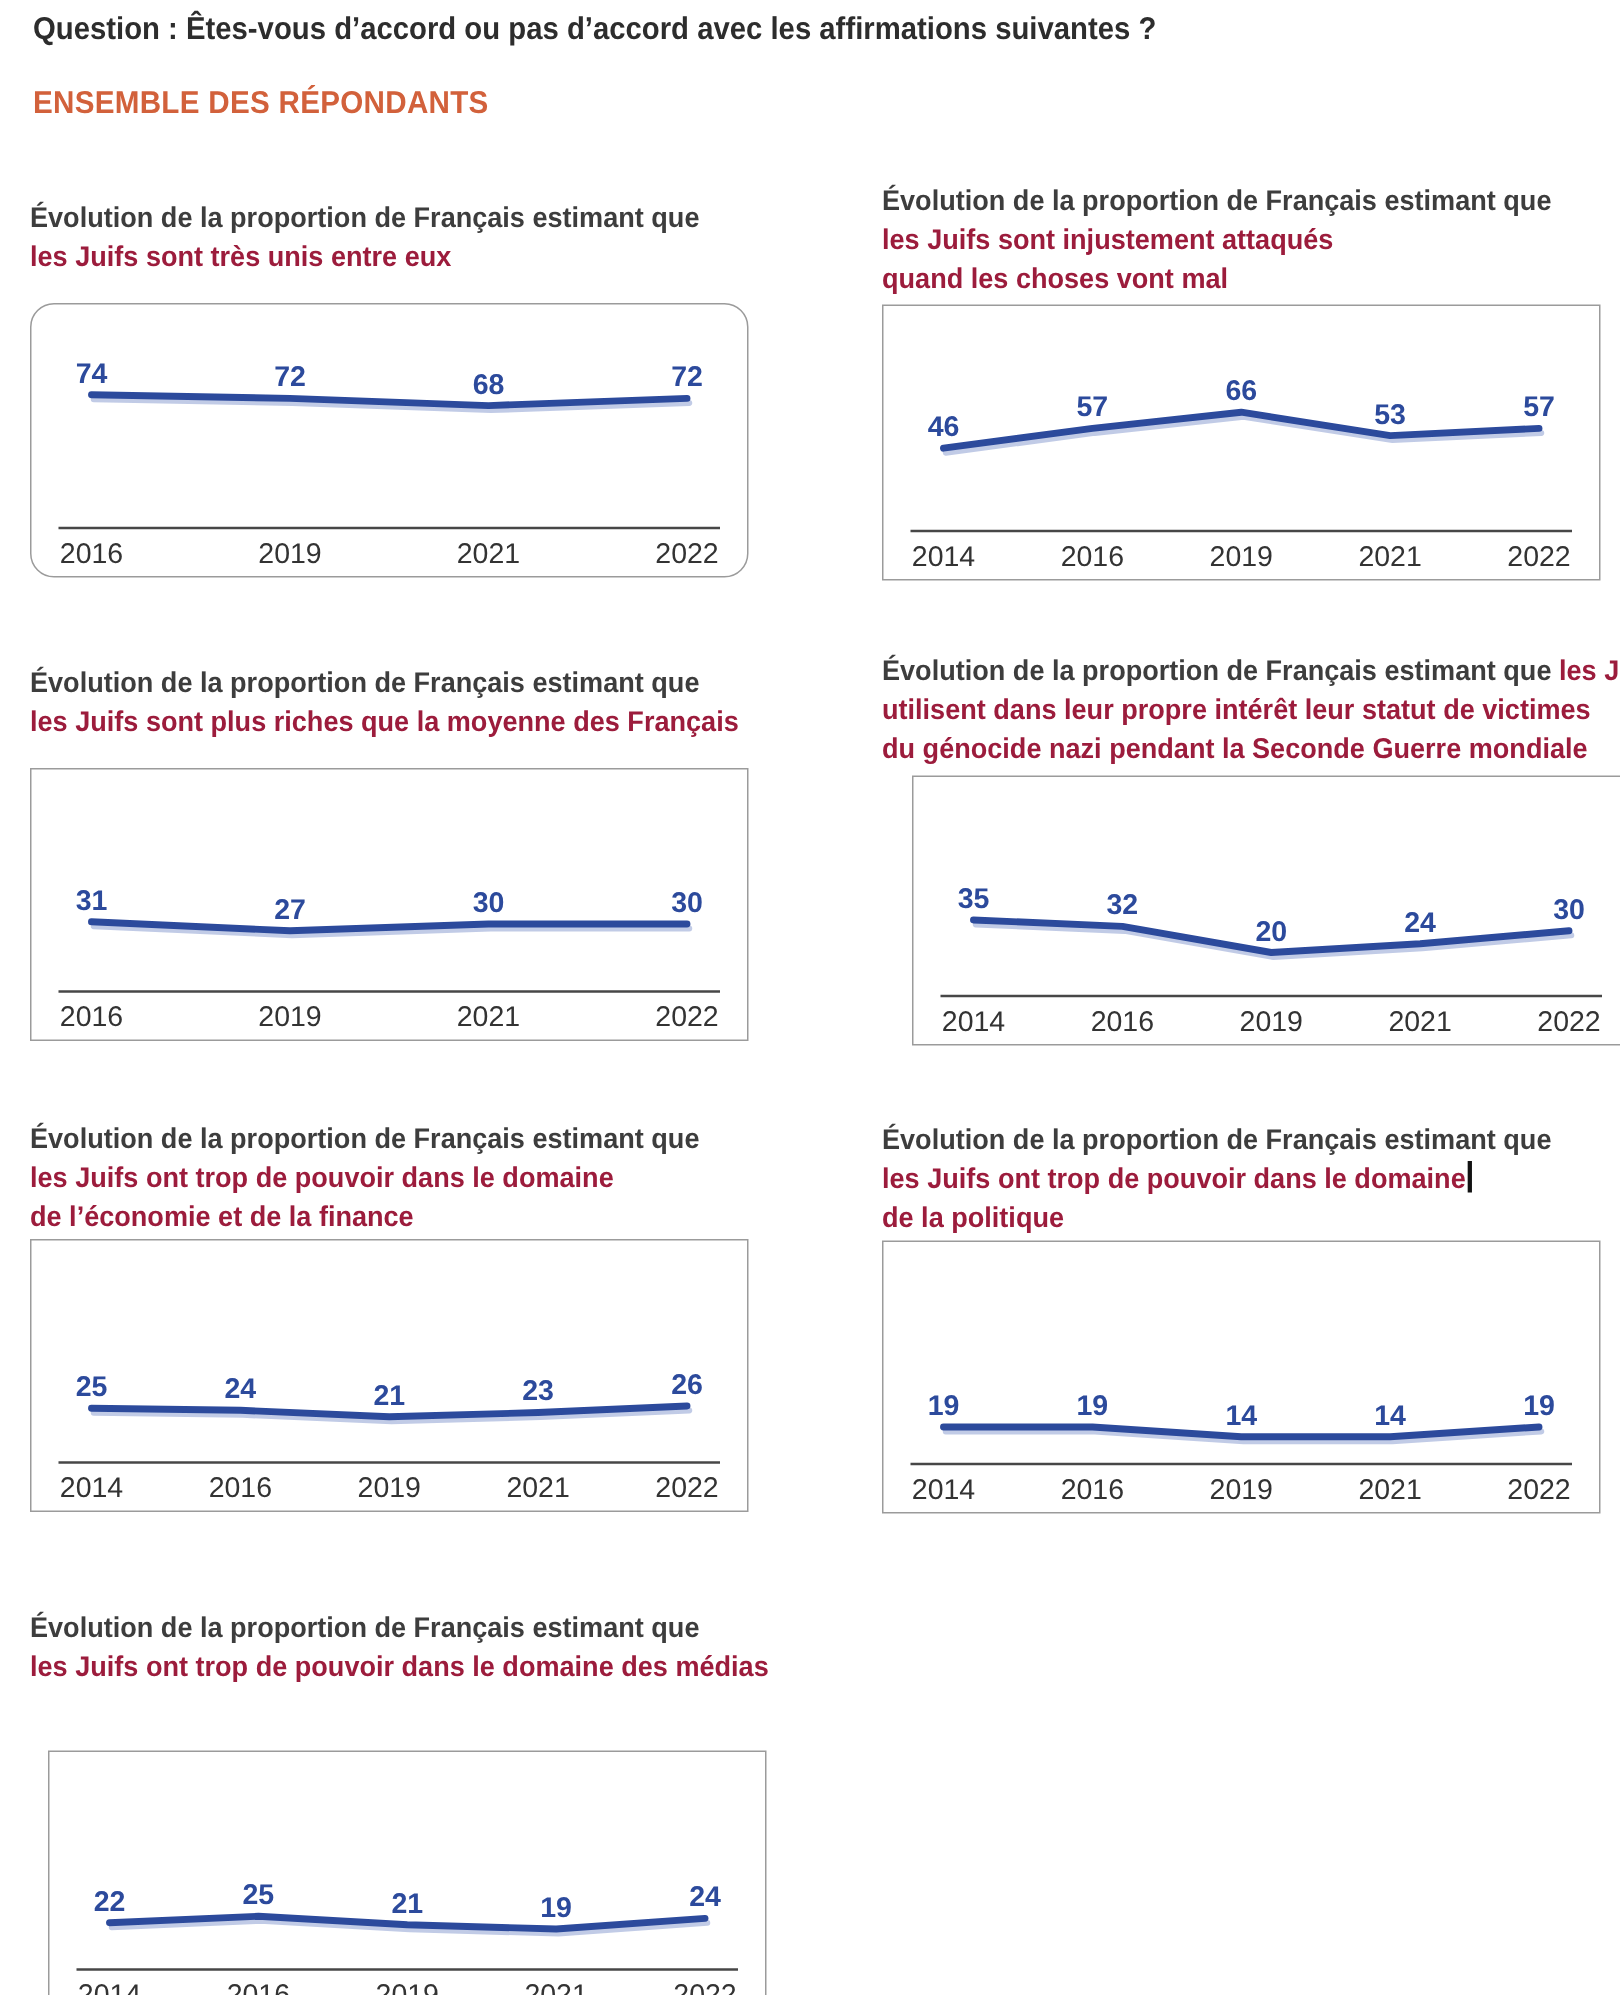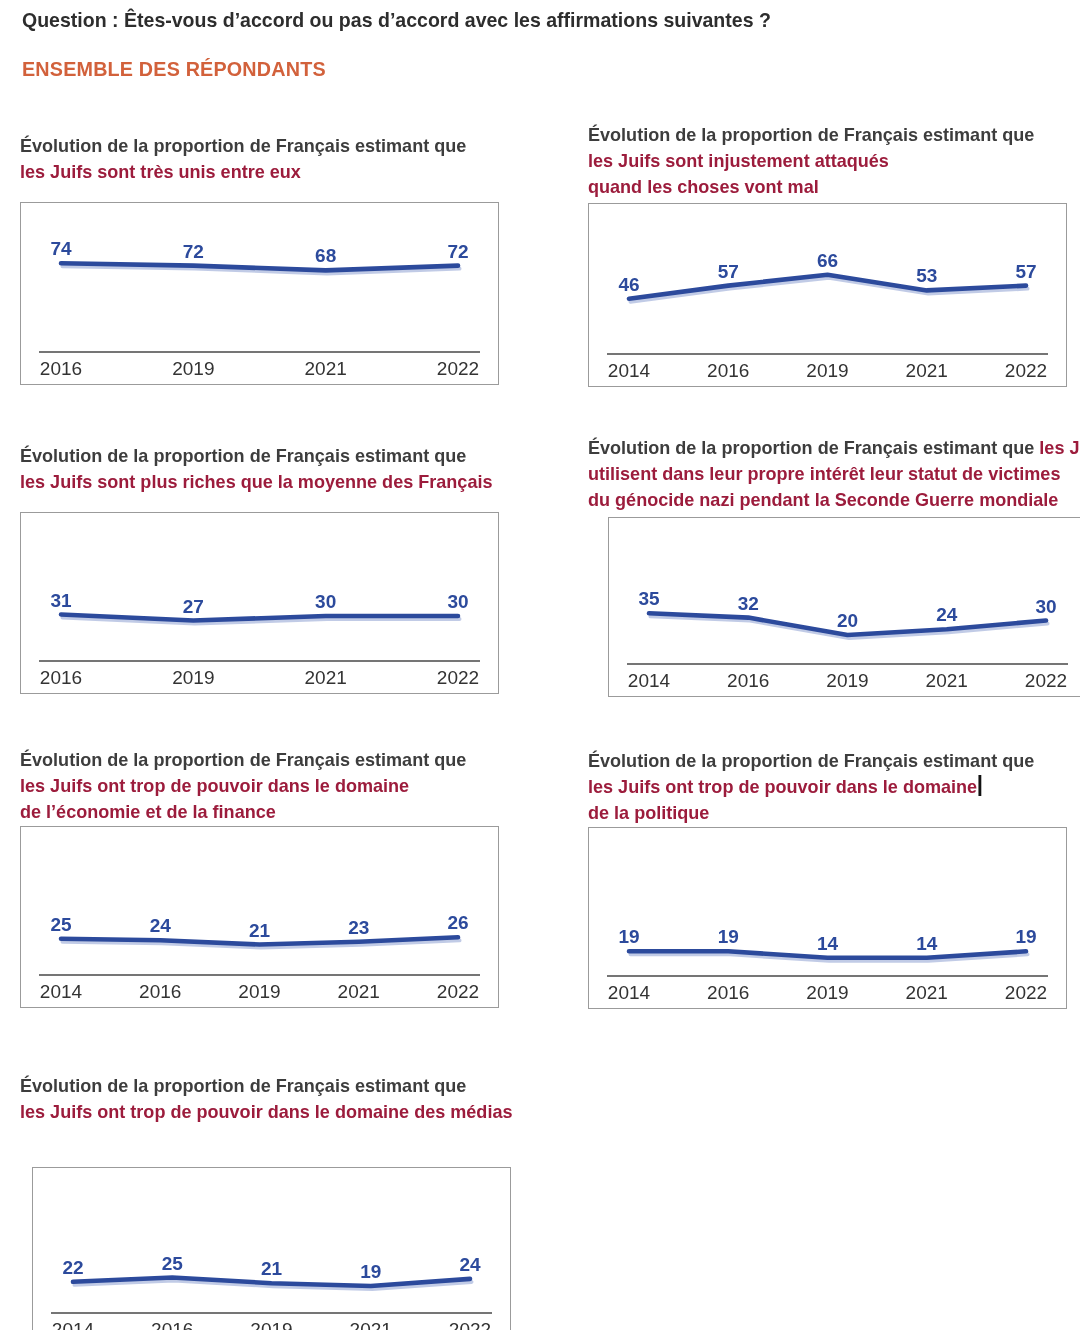--- a/index.html
+++ b/index.html
@@ -45,21 +45,21 @@
   svg text { font-family:"Liberation Sans", sans-serif; }
 </style>
 </head>
 <body>
 
 <div class="page">
   <div class="question">Question : Êtes-vous d’accord ou pas d’accord avec les affirmations suivantes ?</div>
   <div class="section-heading">ENSEMBLE DES RÉPONDANTS</div>
   <div id="charts">
       <div class="chart-title" style="left: 20px; top: 133px;"><span class="pref">Évolution de la proportion de Français estimant que</span><br><span class="emph">les Juifs sont très unis entre eux</span></div>
-      <div class="chart-box" style="left: 20px; top: 202px; width: 477px; height: 181px;">
+      <div class="chart-box" style="left: 20px; top: 202px; width: 477px; height: 181px; border-radius: 16px;">
         <svg width="477" height="181" viewBox="0 0 477 181">
           <line x1="18" y1="149" x2="459" y2="149" stroke="#474747" stroke-width="1.6"></line>
           <polyline points="40.0,60.2 172.3,62.6 304.7,67.4 437.0,62.6" fill="none" stroke="#b6c2e2" stroke-width="4" opacity="0.85" stroke-linejoin="round" stroke-linecap="round" transform="translate(1.5,3)"></polyline>
           <polyline points="40.0,60.2 172.3,62.6 304.7,67.4 437.0,62.6" fill="none" stroke="#2c4a9c" stroke-width="4.6" stroke-linejoin="round" stroke-linecap="round"></polyline>
           <text x="40" y="52.2" text-anchor="middle" font-size="19" font-weight="bold" fill="#2c4a9c">74</text>
           <text x="172.33333333333334" y="54.60000000000001" text-anchor="middle" font-size="19" font-weight="bold" fill="#2c4a9c">72</text>
           <text x="304.6666666666667" y="59.400000000000006" text-anchor="middle" font-size="19" font-weight="bold" fill="#2c4a9c">68</text>
           <text x="437" y="54.60000000000001" text-anchor="middle" font-size="19" font-weight="bold" fill="#2c4a9c">72</text>
           <text x="40" y="172" text-anchor="middle" font-size="19" fill="#333333">2016</text>
           <text x="172.33333333333334" y="172" text-anchor="middle" font-size="19" fill="#333333">2019</text>

